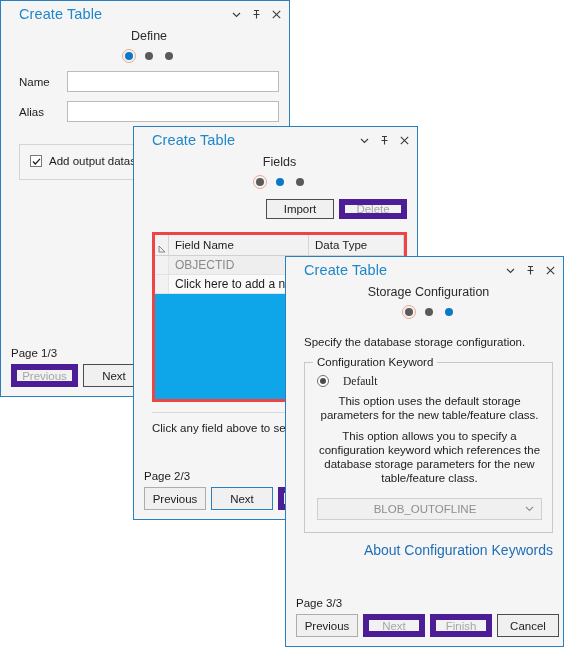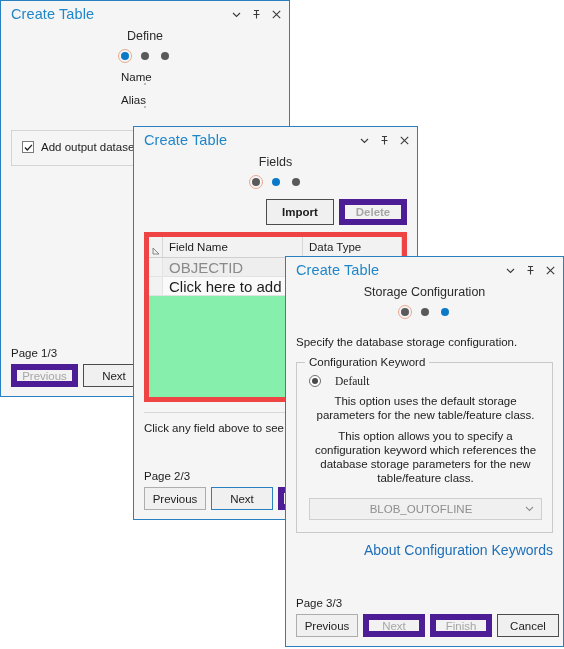--- a/index.html
+++ b/index.html
@@ -12,20 +12,21 @@
     position:relative;
     overflow:hidden;
     -webkit-font-smoothing:antialiased;
   }
   .dialog{
     position:absolute;
     background:#f5f5f5;
     border:1px solid #2a7fc0;
     box-sizing:border-box;
     overflow:hidden;
+    padding-left:8px;
   }
   #dlg1{left:0;top:0;width:290px;height:397px;}
   #dlg2{left:133px;top:126px;width:285px;height:394px;}
   #dlg3{left:285px;top:256px;width:279px;height:391px;}
 
   .titlebar{
     height:26px;
     display:flex;
     align-items:center;
     padding:0 4px 0 10px;
@@ -70,21 +71,21 @@
     content:"";
     position:absolute;
     left:-3px;top:-3px;
     width:12px;height:12px;
     border:1px solid #e8a98f;
     border-radius:50%;
   }
 
   .body{padding:0 10px;box-sizing:border-box;}
 
-  .row{display:flex;align-items:center;margin-top:9px;flex-direction:column;}
+  .row{display:flex;align-items:center;margin-top:9px;}
   .row .lbl{width:48px;font-size:11.5px;color:#1c1c1c;}
   .txtinput{
     flex:1;
     height:21px;
     background:#ffffff;
     border:1px solid #b6bcc0;
     box-sizing:border-box;
   }
 
   .groupbox{
@@ -142,44 +143,44 @@
   .btn.focus{border:1px solid #2a7fc0;background:#f0f0f0;}
   .btn.disabled{color:#a6a6a6;border:6px solid #4c1d95;background:#f2f2f2;}
 
   
   .toolrow{
     display:flex;
     justify-content:flex-end;
     gap:5px;
     margin-top:11px;
   }
-  .btn.small{min-width:68px;height:26px;font-weight:bold;}
+  .btn.small{min-width:68px;height:20px;}
 
   .grid{
-    margin-top:7px;
-    border:5px solid #ef4444;
-    background:#86efac;
+    margin-top:13px;
+    border:3px solid #ef4444;
+    background:#0ea5e9;
     box-sizing:border-box;
     height:170px;
     overflow:hidden;
   }
   .grid-head{
     display:flex;
     height:20px;
     background:#f2f2f2;
     border-bottom:1px solid #d0d0d0;
     align-items:center;
     font-size:11.5px;
   }
   .gh-corner{width:14px;height:100%;border-right:1px solid #d6d6d6;display:flex;align-items:flex-end;justify-content:center;padding-bottom:2px;box-sizing:border-box;}
   .gh-cell{padding-left:6px;height:100%;display:flex;align-items:center;border-right:1px solid #d6d6d6;box-sizing:border-box;}
   .gh-c1{width:140px;}
   .gh-c2{flex:1;}
   .grid-row{
-    display:flex;height:18px;align-items:center;font-size:15px;
+    display:flex;height:18px;align-items:center;font-size:12px;
     background:#eeeeee;border-bottom:1px solid #e2e2e2;
   }
   .grid-row.add{background:#fafafa;}
   .gr-corner{width:14px;height:100%;border-right:1px solid #e4e4e4;box-sizing:border-box;background:#f2f2f2;}
   .gr-cell{padding-left:6px;color:#8a8a8a;}
   .gr-c1{width:140px;box-sizing:border-box;}
   .gr-c2{flex:1;}
   .addtext{padding-left:6px;color:#1c1c1c;}
 
   .hintsep{border-top:1px solid #d8d8d8;margin-top:10px;}

